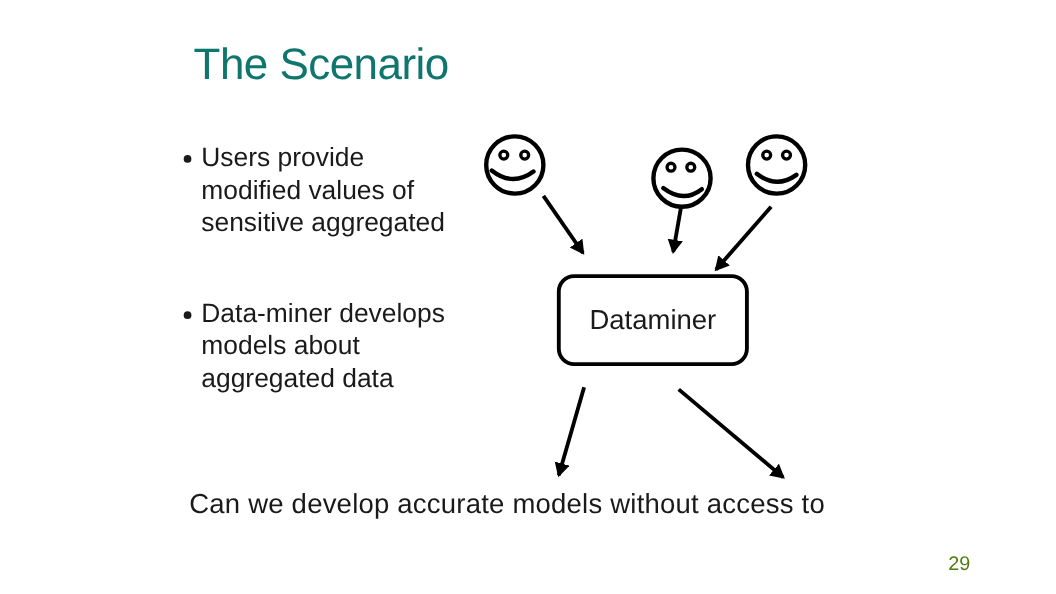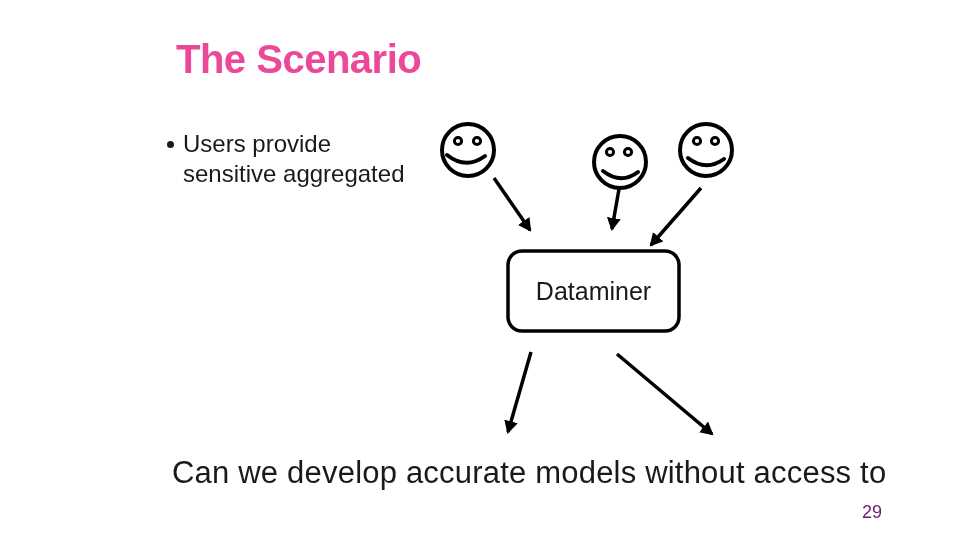--- a/index.html
+++ b/index.html
@@ -9,22 +9,22 @@
     background:#ffffff;
     overflow:hidden;
     font-family:"Liberation Sans", sans-serif;
     color:#1a1a1a;
   }
   .slide-title{
     position:absolute;
     left:176px;top:35px;
     font-size:40px;
     line-height:1.2;
-    font-weight:700;
-    color:#ec4899;
+    font-weight:400;
+    color:#0f766e;
     letter-spacing:-0.5px;
     white-space:nowrap;
   }
   .bullets{
     position:absolute;
     left:167px;top:129px;
     font-size:24px;
     line-height:29.5px;
     width:330px;
   }
@@ -50,45 +50,52 @@
     left:508px;top:251px;
     width:171px;height:80px;
     display:flex;
     align-items:center;
     justify-content:center;
     font-size:25px;
     color:#1a1a1a;
   }
   .question{
     position:absolute;
-    left:172px;top:457px;
-    font-size:31px;
+    left:172px;top:443px;
+    font-size:25px;
     line-height:31px;
     letter-spacing:0.2px;
     white-space:nowrap;
   }
   .page-number{
     position:absolute;
     left:862px;top:502px;
     font-size:18px;
-    color:#701a75;
+    color:#4d7c0f;
   }
 </style>
 </head>
 <body>
 
 <div class="slide">
 
   <div class="slide-title">The Scenario</div>
 
   <div class="bullets">
     <div class="bullet">
       <span class="bullet-dot"></span>
       <div>Users provide</div>
+      <div>modified values of</div>
       <div>sensitive aggregated</div>
+    </div>
+    <div class="bullet">
+      <span class="bullet-dot"></span>
+      <div>Data-miner develops</div>
+      <div>models about</div>
+      <div>aggregated data</div>
     </div>
   </div>
 
   <svg class="diagram-svg" viewBox="0 0 960 540" xmlns="http://www.w3.org/2000/svg">
     <defs>
       <marker id="ah" markerUnits="userSpaceOnUse" markerWidth="18" markerHeight="16" refX="11" refY="7" orient="auto">
         <path d="M0,0 L13,7 L0,14 Z" fill="#000000"></path>
       </marker>
     </defs>
 

